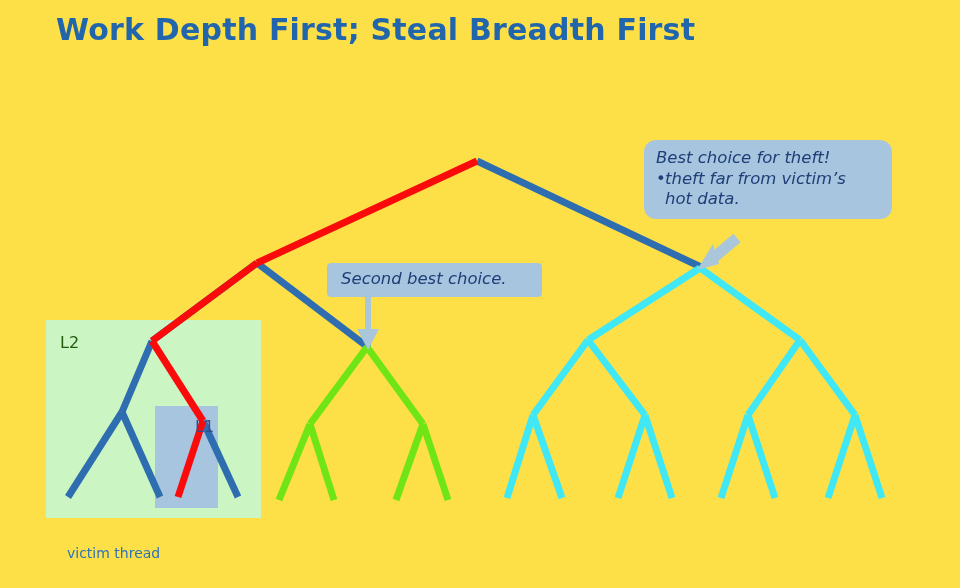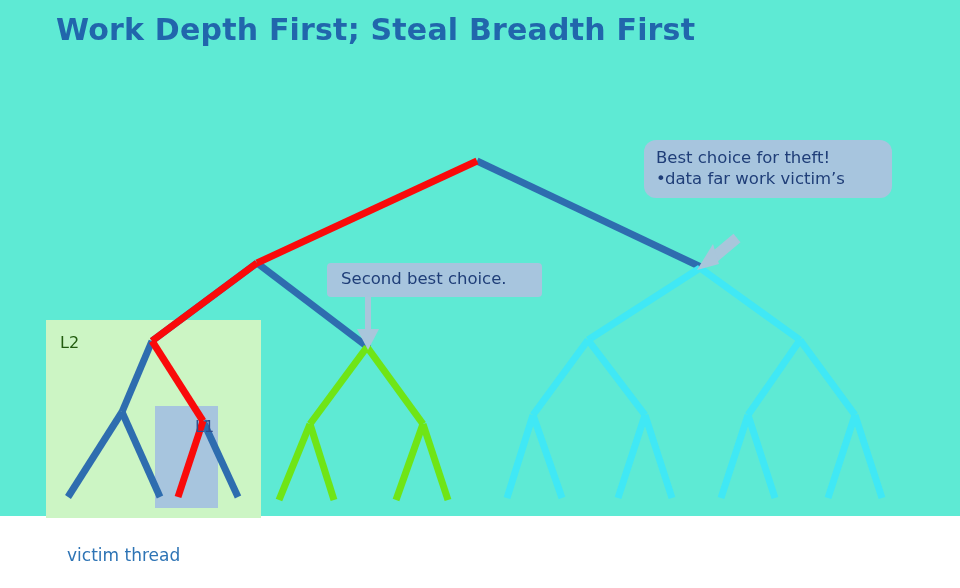--- a/index.html
+++ b/index.html
@@ -11,22 +11,22 @@
   body {
     width: 960px;
     height: 588px;
     overflow: hidden;
     font-family: "DejaVu Sans", "Liberation Sans", sans-serif;
     position: relative;
   }
   #slide {
     position: relative;
     width: 960px;
-    height: 516px;
-    background: #5eead4;
+    height: 588px;
+    background: #fde047;
   }
   #slide-title {
     position: absolute;
     left: 56px;
     top: 12px;
     font-size: 30px;
     font-weight: bold;
     color: #2166AC;
     letter-spacing: 0.2px;
     white-space: nowrap;
@@ -38,20 +38,21 @@
     width: 960px;
     height: 588px;
   }
   .callout {
     position: absolute;
     background: #A7C5DE;
     color: #1F3E78;
     font-size: 16.5px;
     line-height: 20.5px;
     box-sizing: border-box;
+    font-style: italic;
   }
   #callout-theft {
     left: 644px;
     top: 140px;
     width: 248px;
     padding: 8px 10px 9px 12px;
     border-radius: 12px;
   }
   #callout-theft .c-line { white-space: nowrap; }
   #callout-theft .c-bullet::before {
@@ -81,21 +82,21 @@
   #label-l1 {
     left: 163px;
     top: 417px;
     color: #2F4E8C;
     margin-left: 32px;
   }
   #label-victim {
     position: absolute;
     left: 67px;
     top: 545px;
-    font-size: 17px;
+    font-size: 14px;
     color: #2E74B5;
     white-space: nowrap;
   }
 </style>
 </head>
 <body>
 
 <div id="slide">
 
   <div id="slide-title">Work Depth First; Steal Breadth First</div>
@@ -162,21 +163,22 @@
     </g>
 
     <g>
       <line x1="737" y1="238" x2="712" y2="259" stroke="#A9C6DB" stroke-width="11"></line>
       <polygon points="697,270 719,264 713,244" fill="#A9C6DB"></polygon>
     </g>
   </svg>
 
   <div class="callout" id="callout-theft">
     <div class="c-line">Best choice for theft!</div>
-    <div class="c-line c-bullet">data far work victim’s</div>
+    <div class="c-line c-bullet">theft far from victim’s</div>
+    <div class="c-line c-cont">hot data.</div>
   </div>
 
   <div class="callout" id="callout-second">Second best choice.</div>
 
   <div class="box-label" id="label-l2">L2</div>
   <div class="box-label" id="label-l1">L1</div>
 
   <div id="label-victim">victim thread</div>
 
 </div>

